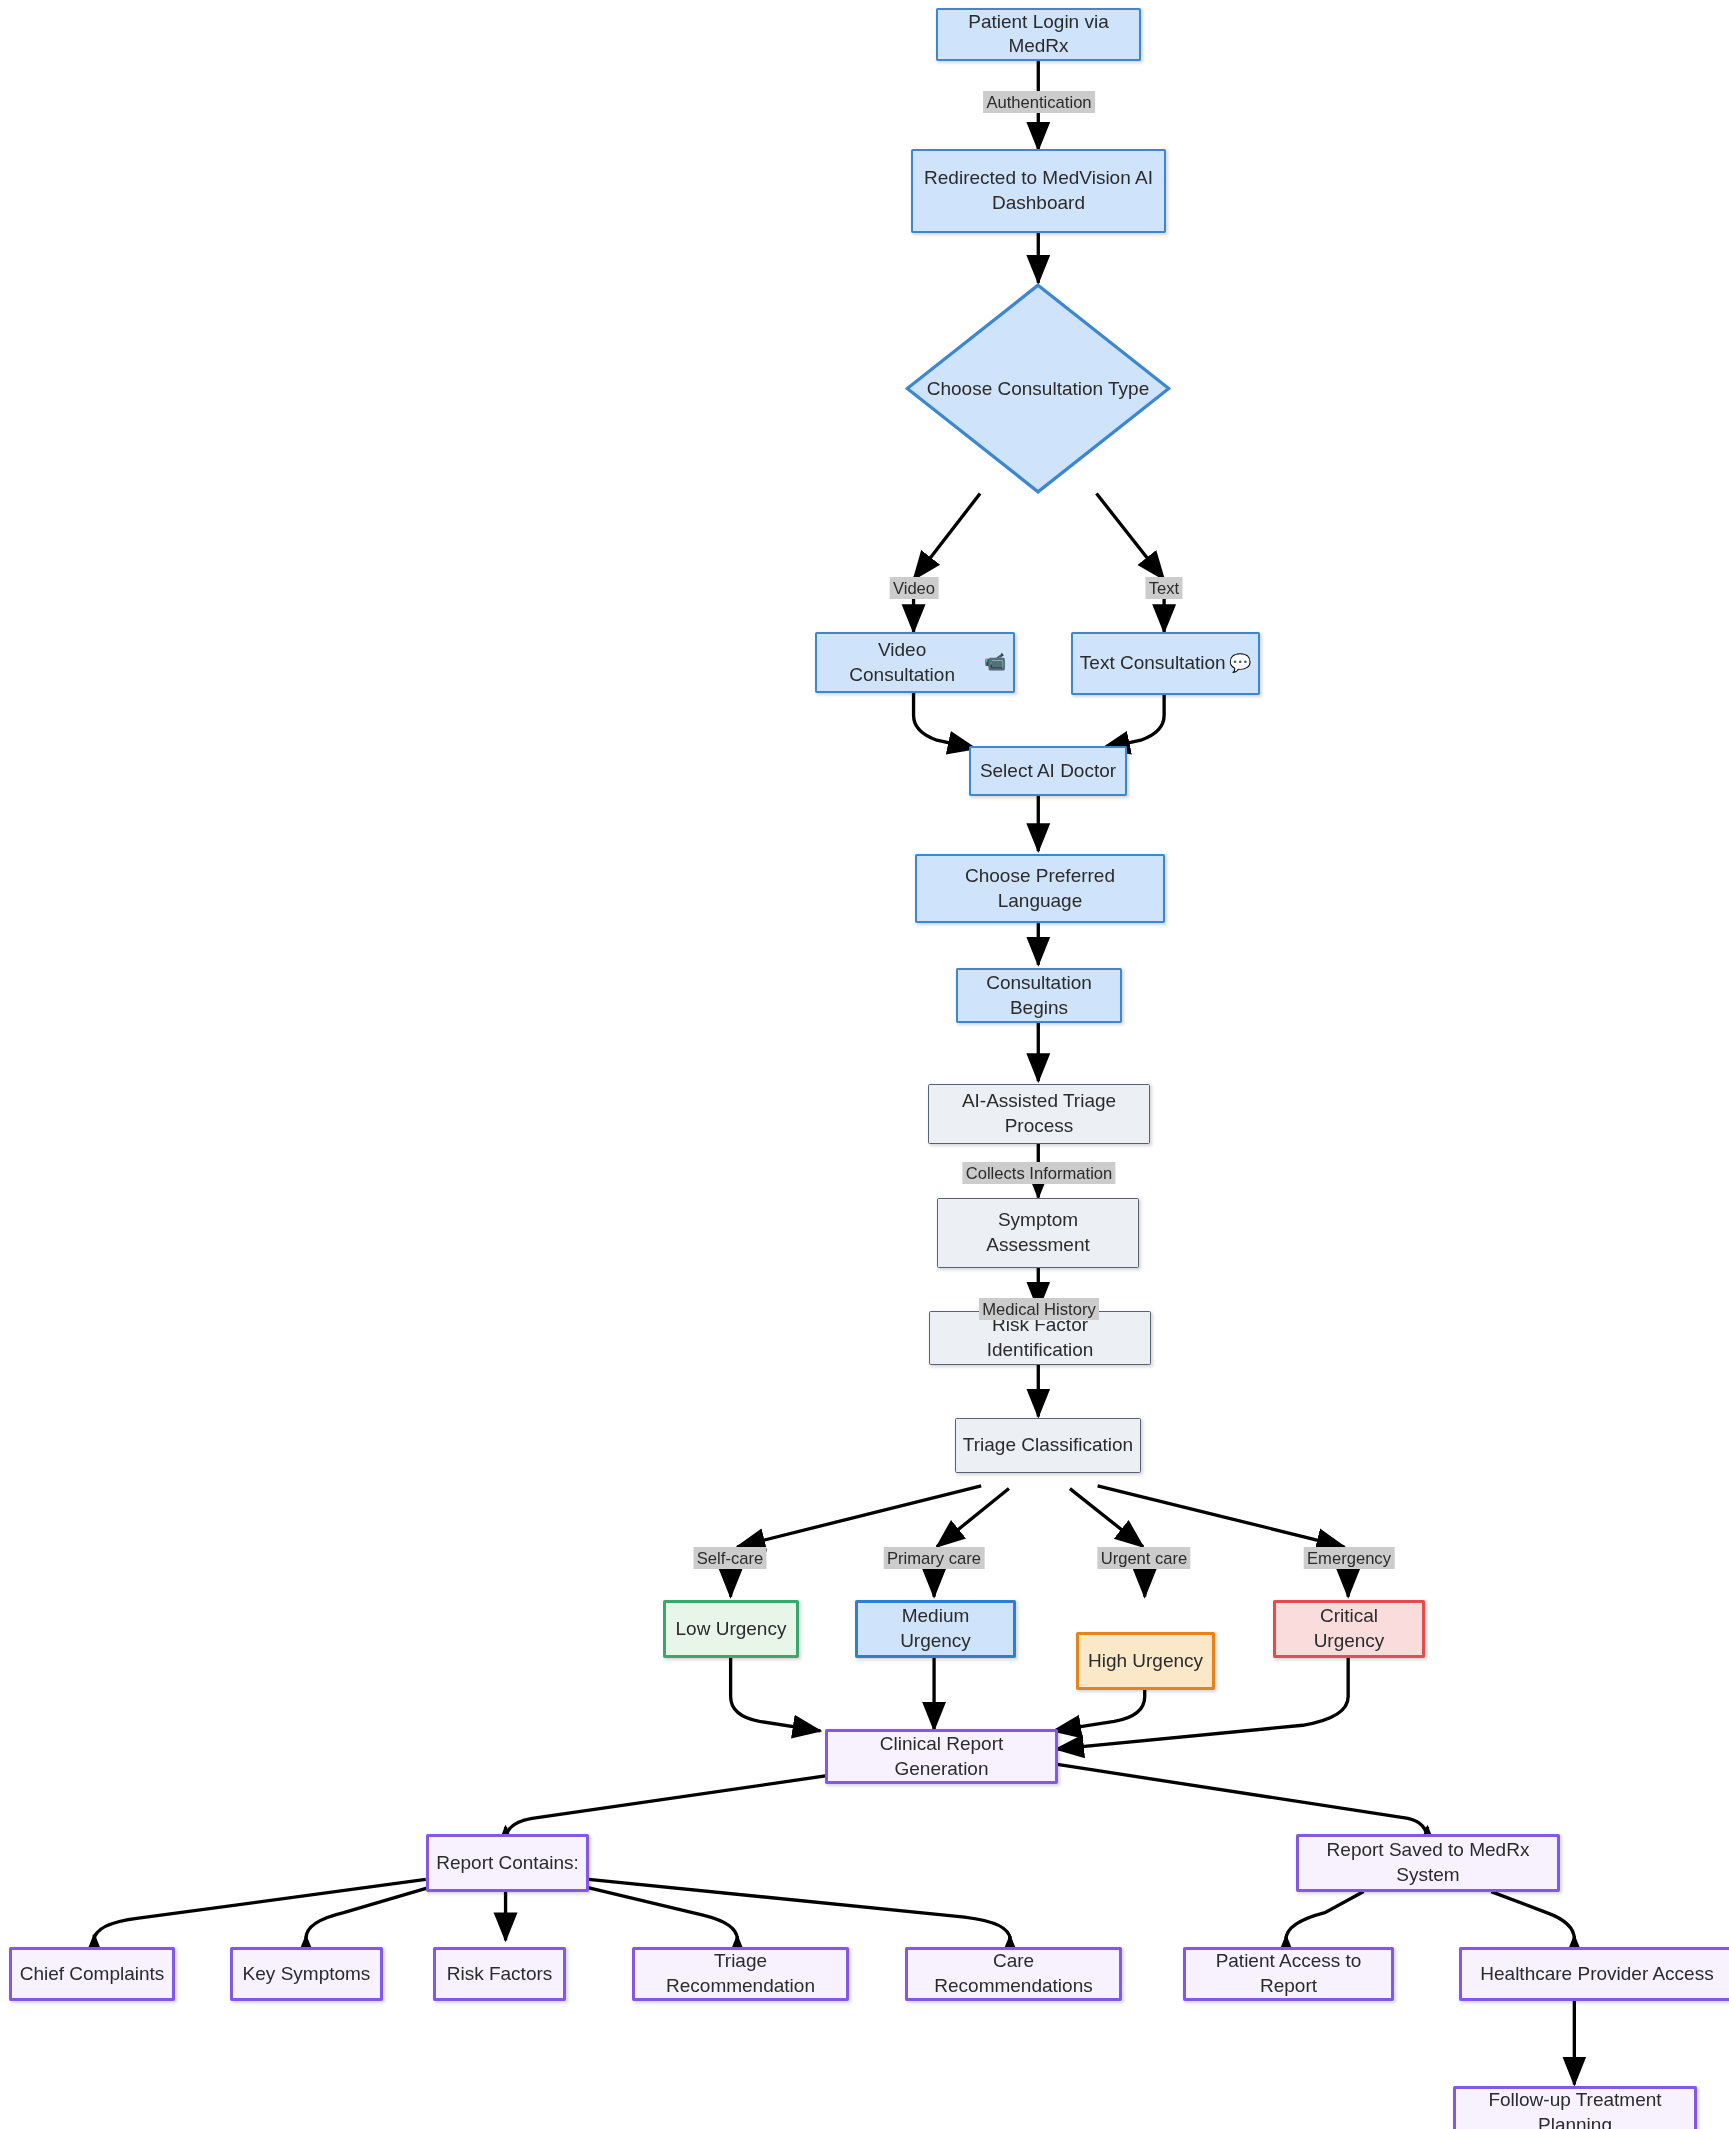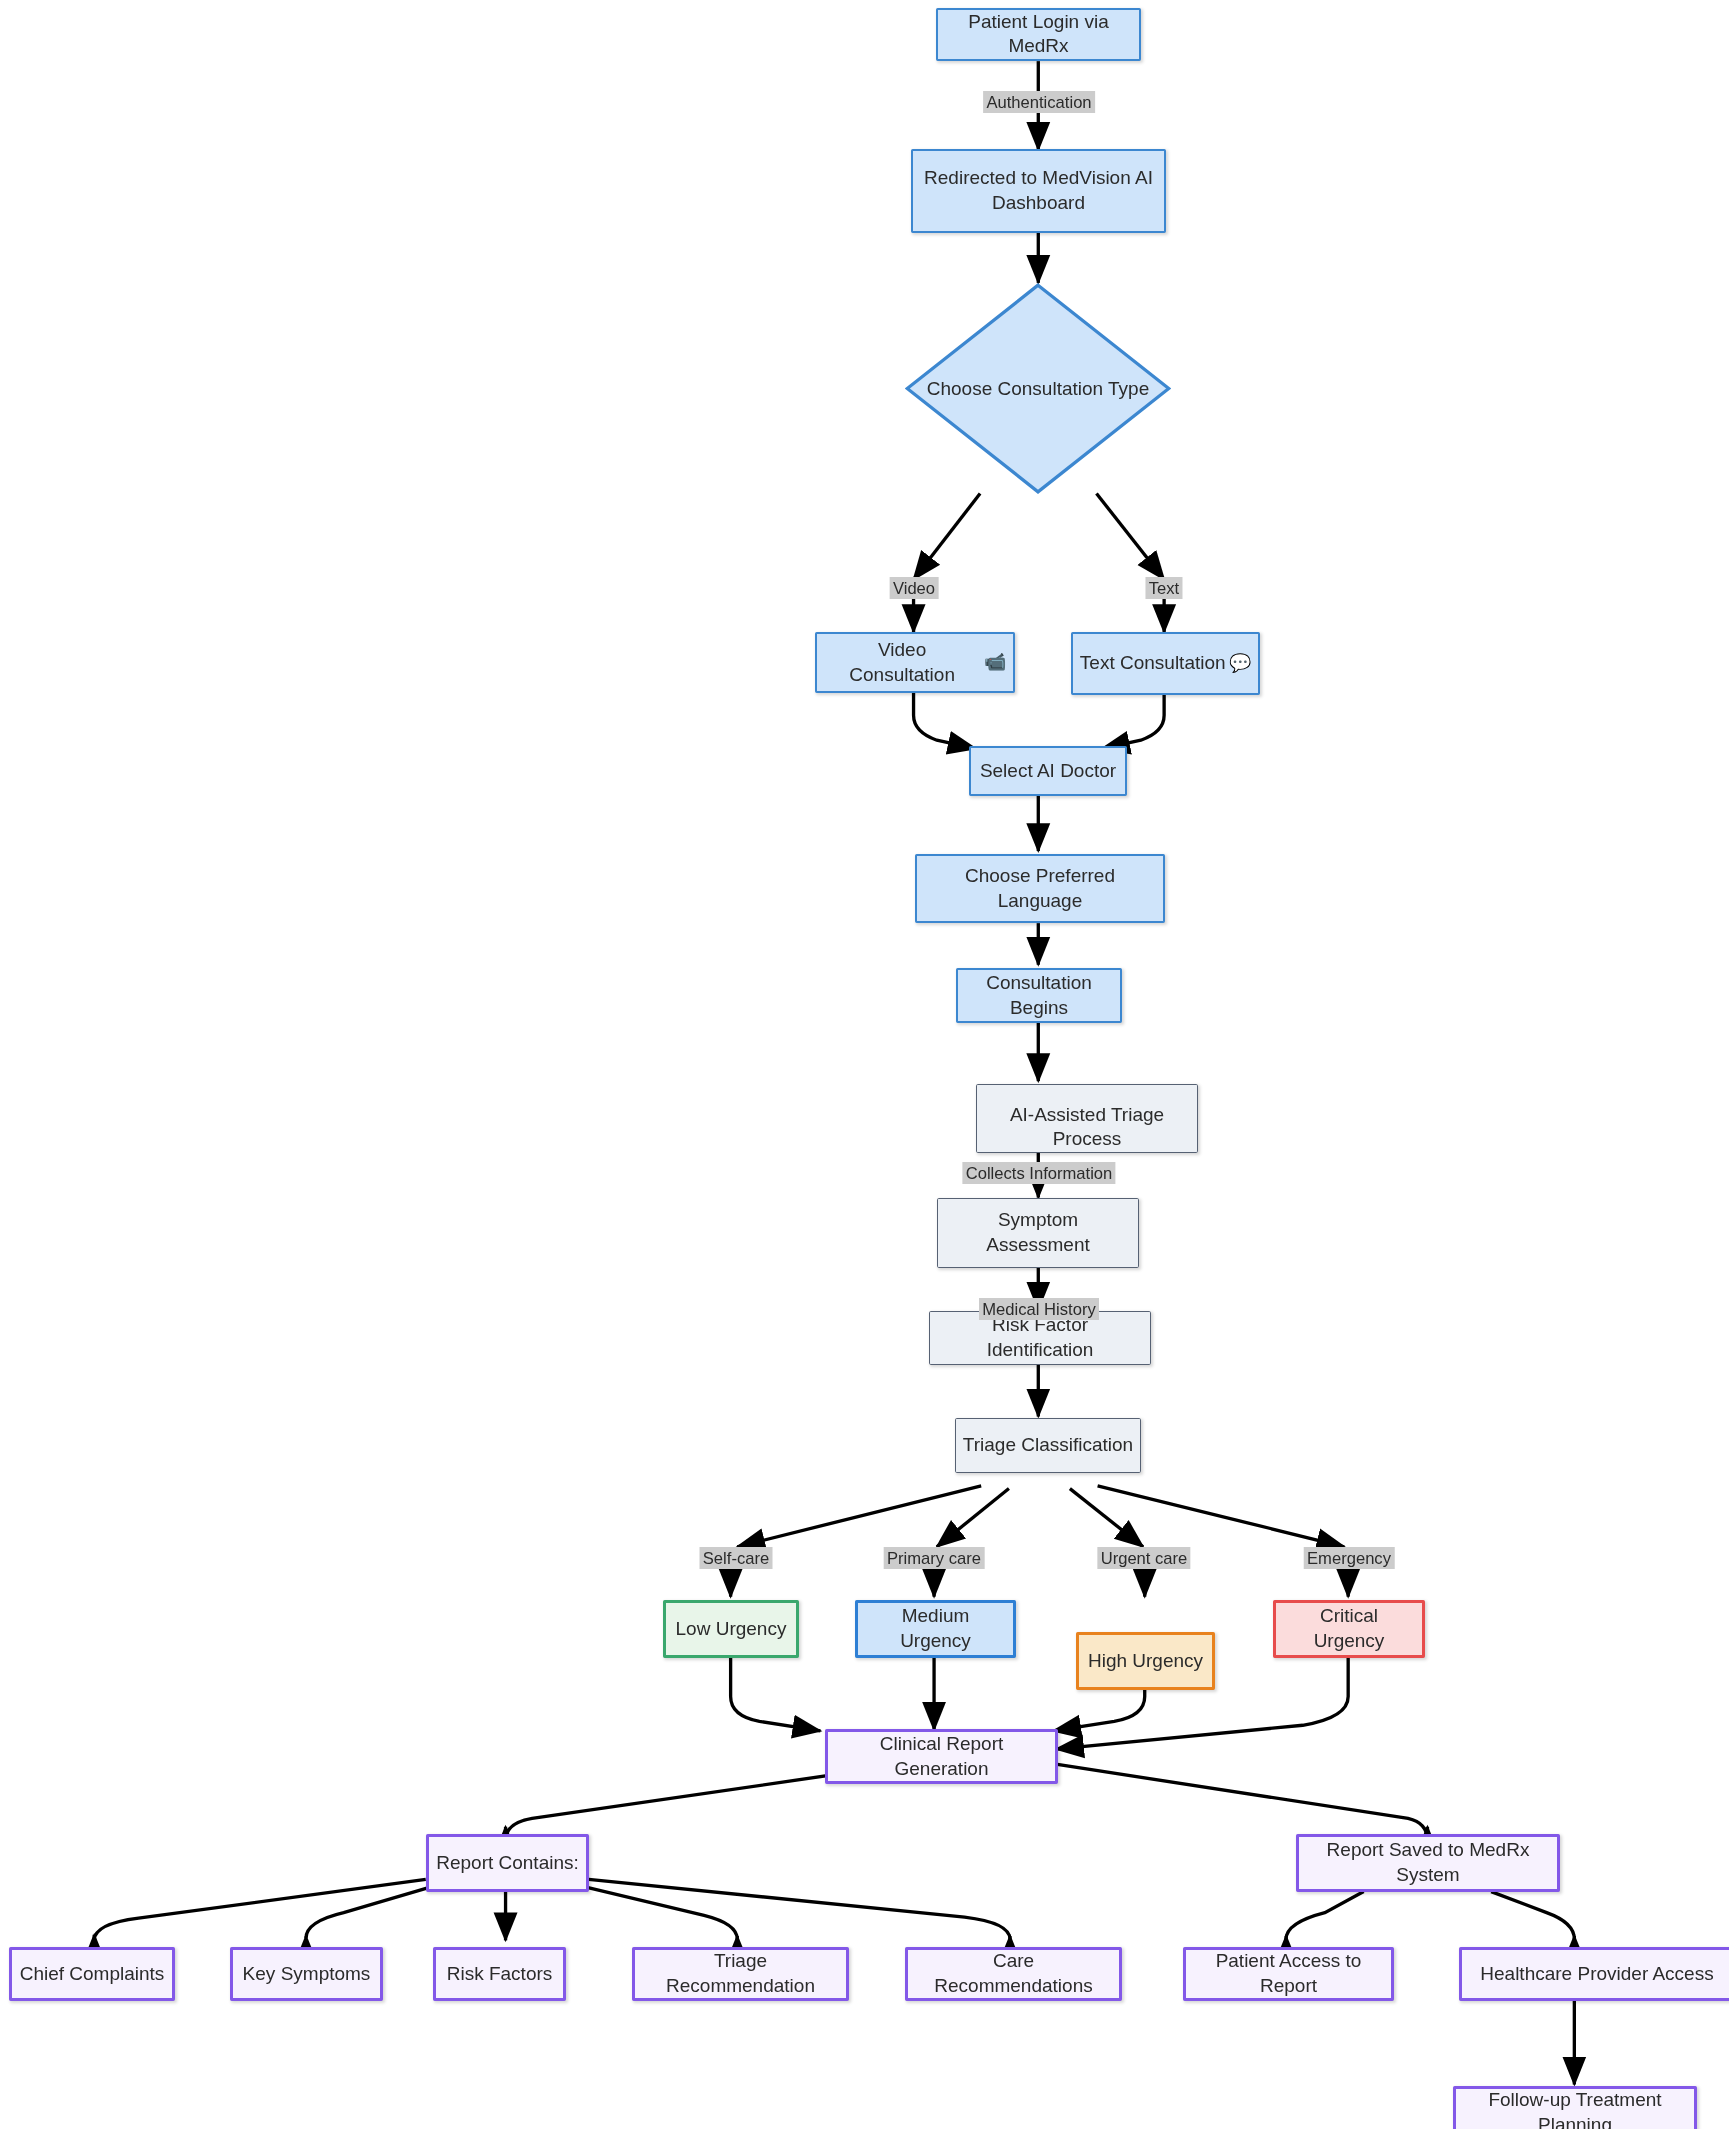--- a/index.html
+++ b/index.html
@@ -206,21 +206,21 @@
   </div>
 
   <div class="node blue" style="left:915px; top:854px; width:250px; height:69px;">
     <span>Choose Preferred Language</span>
   </div>
 
   <div class="node blue" style="left:956px; top:968px; width:166px; height:55px;">
     <span>Consultation Begins</span>
   </div>
 
-  <div class="node gray" style="left:976px; top:1084px; width:222px; height:69px;align-items:flex-end;">
+  <div class="node gray" style="left:928px; top:1084px; width:222px; height:60px;">
     <span>AI-Assisted Triage Process</span>
   </div>
 
   <div class="node gray" style="left:937px; top:1198px; width:202px; height:70px;">
     <span>Symptom Assessment</span>
   </div>
 
   <div class="node gray" style="left:929px; top:1311px; width:222px; height:54px;">
     <span>Risk Factor Identification</span>
   </div>
@@ -292,21 +292,21 @@
   <div class="edge-label" style="left:1039px; top:91px;">Authentication</div>
 
   <div class="edge-label" style="left:914px; top:577px;">Video</div>
 
   <div class="edge-label" style="left:1164px; top:577px;">Text</div>
 
   <div class="edge-label" style="left:1039px; top:1162px;">Collects Information</div>
 
   <div class="edge-label" style="left:1039px; top:1298px;">Medical History</div>
 
-  <div class="edge-label" style="left:730px; top:1547px;margin-left:6px;">Self-care</div>
+  <div class="edge-label" style="left:730px; top:1547px;">Self-care</div>
 
   <div class="edge-label" style="left:934px; top:1547px;">Primary care</div>
 
   <div class="edge-label" style="left:1144px; top:1547px;">Urgent care</div>
 
   <div class="edge-label" style="left:1349px; top:1547px;">Emergency</div>
 
 </div>
 
 

